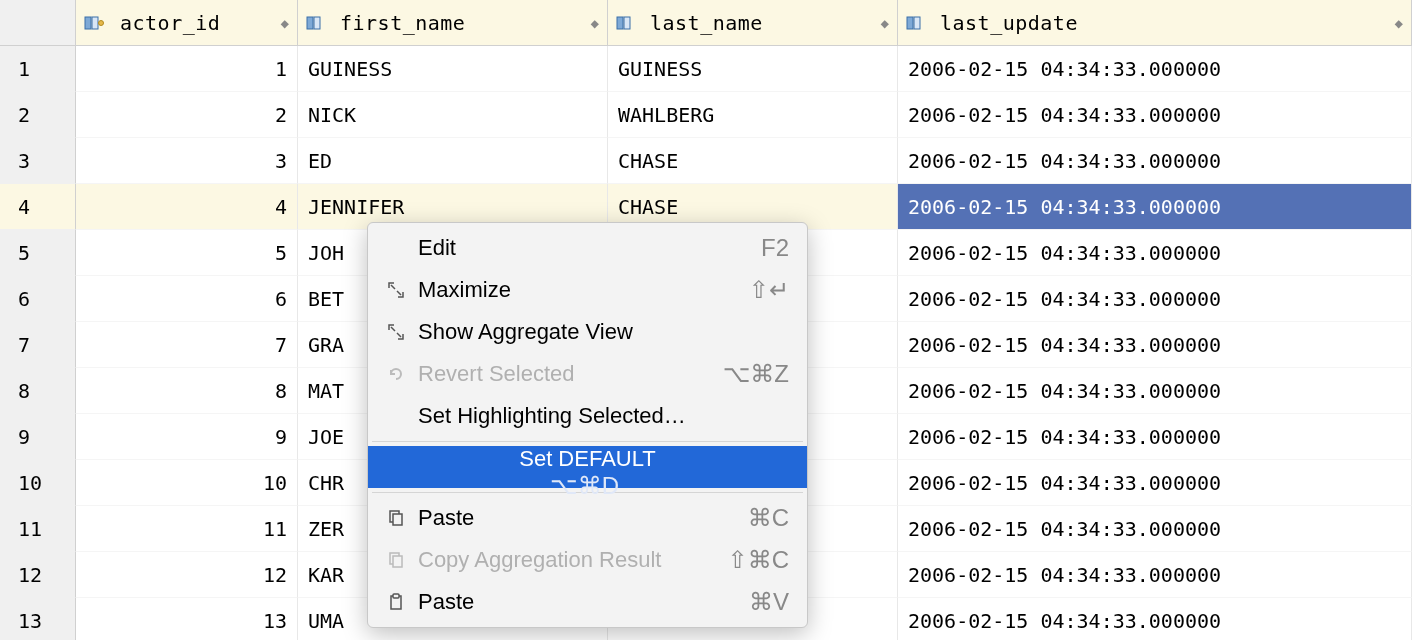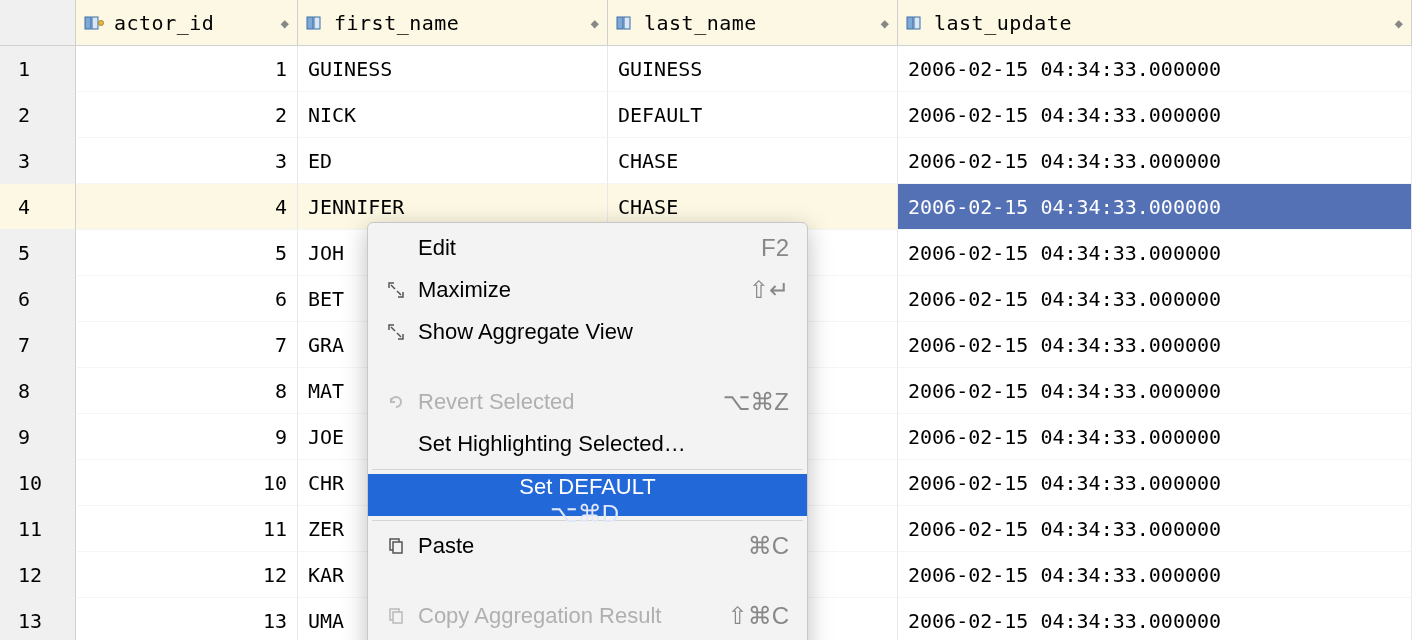--- a/index.html
+++ b/index.html
@@ -28,21 +28,21 @@
   position: relative;
 }
 .header-cell.corner { background: #f0f0f0; }
 .header-cell .sort-icon {
   position: absolute;
   right: 8px;
   color: #888;
   font-size: 14px;
 }
 .header-label {
-  margin-left: 10px;
+  margin-left: 16px;
   letter-spacing: 0.5px;
 }
 .row-num {
   background: #f0f0f0;
   border-right: 1px solid #d0d0d0;
   border-bottom: 1px solid #f0f0f0;
   height: 46px;
   display: flex;
   align-items: center;
   justify-content: flex-start;
@@ -88,21 +88,21 @@
 .menu-item .mi-icon {
   width: 32px;
   display: flex;
   align-items: center;
   justify-content: center;
   color: #555;
 }
 .menu-item.disabled .mi-icon { color: #bbb; }
 .menu-item .mi-label { flex: 1; padding-left: 6px; }
 .menu-item .mi-short { color: #888; font-size: 24px; }
-.menu-item.disabled { color: #b0b0b0; margin-top: 28px; }
+.menu-item.disabled { color: #b0b0b0; }
 .menu-item.highlight { background: #2268d8; color: #fff; flex-direction: column; }
 .menu-item.highlight .mi-short { color: #e0e8f8; }
 .menu-sep {
   height: 1px;
   background: #d5d5d5;
   margin: 4px 4px;
 }
 </style>
 </head>
 <body>
@@ -157,21 +157,21 @@
   </div>
 
 <div class="row-num">1</div>
     <div class="cell num">1</div>
     <div class="cell">GUINESS</div>
     <div class="cell">GUINESS</div>
     <div class="cell">2006-02-15 04:34:33.000000</div>
     <div class="row-num">2</div>
     <div class="cell num">2</div>
     <div class="cell">NICK</div>
-    <div class="cell">DEFAULT</div>
+    <div class="cell">WAHLBERG</div>
     <div class="cell">2006-02-15 04:34:33.000000</div>
     <div class="row-num">3</div>
     <div class="cell num">3</div>
     <div class="cell">ED</div>
     <div class="cell">CHASE</div>
     <div class="cell">2006-02-15 04:34:33.000000</div>
     <div class="row-num sel">4</div>
     <div class="cell num rowsel">4</div>
     <div class="cell rowsel">JENNIFER</div>
     <div class="cell rowsel">CHASE</div>

